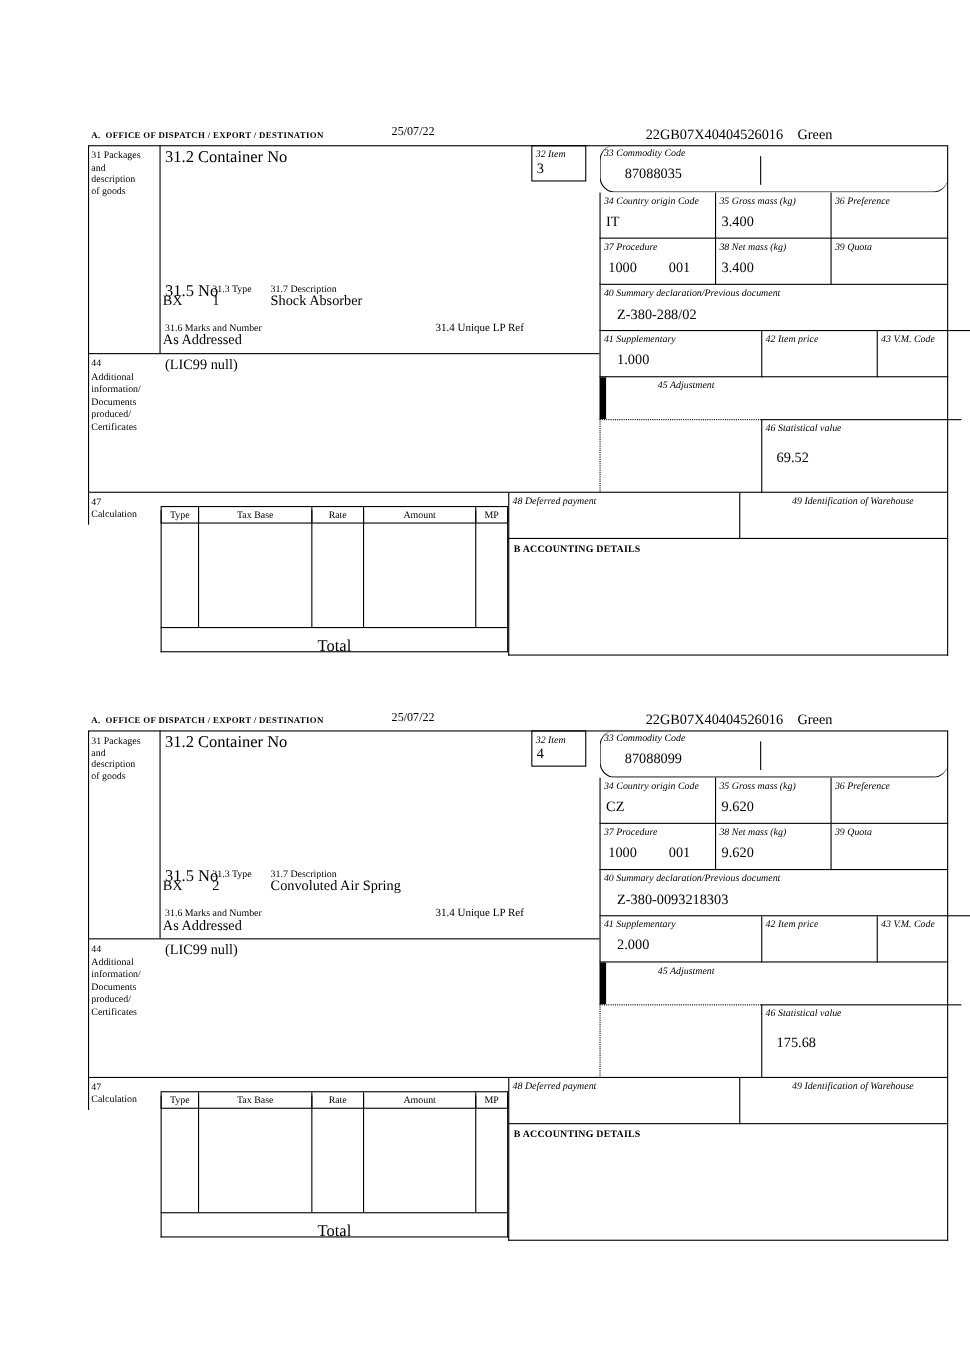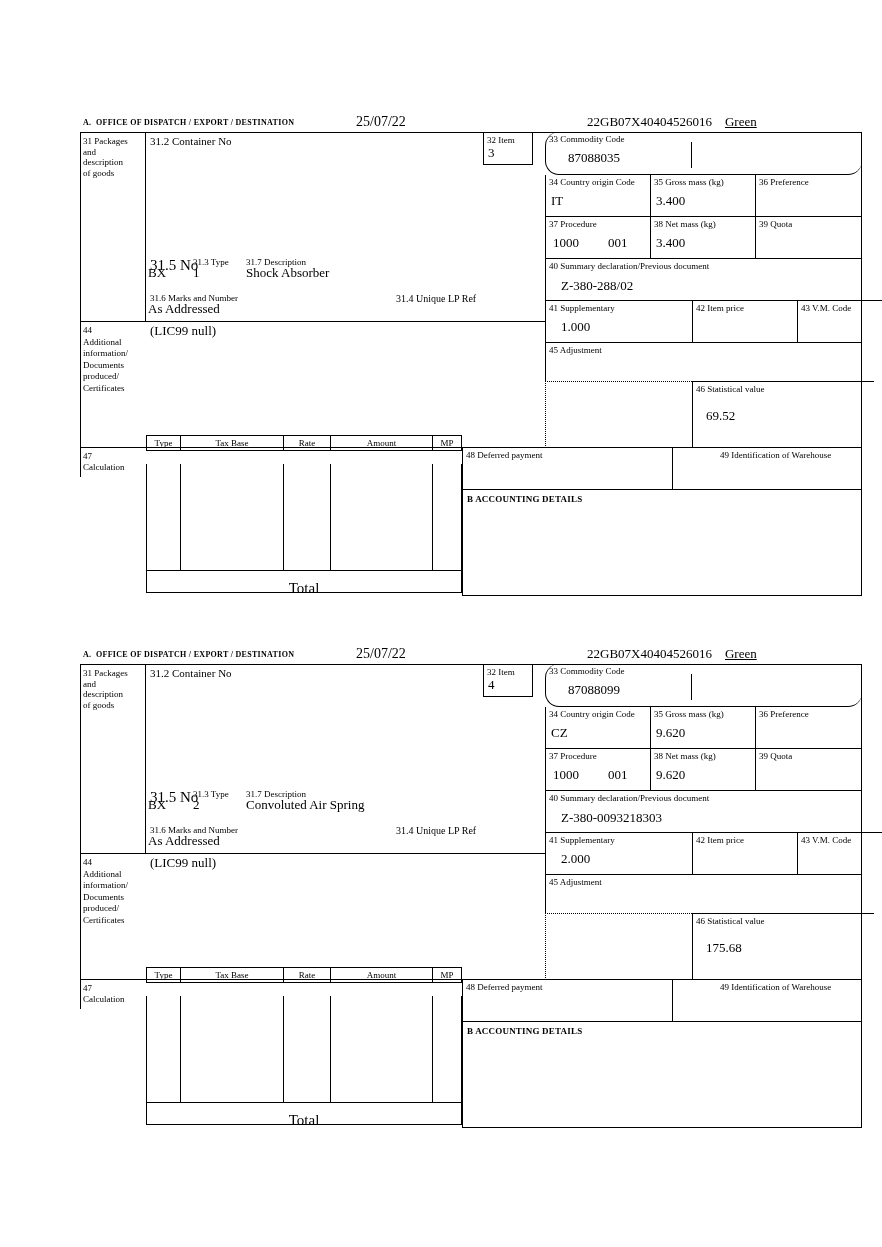--- a/index.html
+++ b/index.html
@@ -8,54 +8,54 @@
     position:relative; width:882px; height:1247px;
     font-family:"Liberation Serif","DejaVu Serif",serif; color:#000;
   }
   .block { position:absolute; left:0; width:882px; height:500px;margin-top:36px; }
   .b0 { top:78px; }
   .b1 { top:610px; }
   .abs { position:absolute; }
 
   
   .hdr-a { left:83px; top:4px; font-size:8px; font-weight:bold; letter-spacing:.3px; white-space:pre; }
-  .hdr-date { left:356px; top:0; font-size:14px; }
+  .hdr-date { left:356px; top:0; font-size:11px; }
   .hdr-ref { left:587px; top:0; font-size:13px; white-space:nowrap; }
-  .hdr-ref .status { margin-left:13px;text-decoration:underline; }
+  .hdr-ref .status { margin-left:13px; }
 
   
   .bx { position:absolute; }
-  .lbl { display:block; font-size:9px; line-height:10px; padding:2px 0 0 3px; white-space:nowrap; }
+  .lbl { display:block; font-size:9px; line-height:10px; padding:2px 0 0 3px; white-space:nowrap;font-style:italic; }
   .val { position:absolute; font-size:13px; line-height:14px; white-space:nowrap; }
 
   .m-box  { left:80px;  top:18px;  width:782px; height:316px; border:1px solid #000; }
   .col31  { left:80px;  top:18px;  width:66px;  height:189px; border-right:1px solid #000;
             font-size:9px; line-height:10.5px; padding:4px 2px 0 3px; }
-  .l312   { left:150px; top:21px;  font-size:11px; }
+  .l312   { left:150px; top:21px;  font-size:15px; }
   .b32    { left:483px; top:18px;  width:50px;  height:33px;  border:1px solid #000; }
   .v32    { left:4px;   top:13px; }
   .b33    { left:545px; top:18px;  width:317px; height:43px;  border-left:1px solid #000; border-bottom:1px solid #000;border-radius:14px; }
   .v33    { left:22px;  top:19px;text-align:right; }
   .tick   { position:absolute; left:145px; top:10px; width:1px; height:26px; background:#000; }
   .b34    { left:545px; top:61px;  width:105px; height:42px;  border-left:1px solid #000; border-bottom:1px solid #000; }
   .b35    { left:650px; top:61px;  width:105px; height:42px;  border-left:1px solid #000; border-bottom:1px solid #000; }
   .b36    { left:755px; top:61px;  width:107px; height:42px;  border-left:1px solid #000; border-bottom:1px solid #000; }
   .b37    { left:545px; top:103px; width:105px; height:42px;  border-left:1px solid #000; border-bottom:1px solid #000; }
   .b38    { left:650px; top:103px; width:105px; height:42px;  border-left:1px solid #000; border-bottom:1px solid #000; }
   .b39    { left:755px; top:103px; width:107px; height:42px;  border-left:1px solid #000; border-bottom:1px solid #000; }
   .vcell  { left:5px; top:19px; }
   .v37a   { left:7px;  top:19px; }
   .v37b   { left:62px; top:19px; }
   .b40    { left:545px; top:145px; width:380px; height:42px;  border-left:1px solid #000; border-bottom:1px solid #000; }
   .v40    { left:15px; top:20px; }
   .b41    { left:545px; top:187px; width:147px; height:42px;  border-left:1px solid #000; border-bottom:1px solid #000; }
   .v41    { left:15px; top:19px; }
   .b42    { left:692px; top:187px; width:105px; height:42px;  border-left:1px solid #000; border-bottom:1px solid #000; }
   .b43    { left:797px; top:187px; width:65px;  height:42px;  border-left:1px solid #000; border-bottom:1px solid #000; }
-  .b45    { left:545px; top:229px; width:258px; height:38px;  border-left:1px solid #000000; }
+  .b45    { left:545px; top:229px; width:258px; height:38px;  border-left:6px solid #000000;padding-left:44px; }
   .dh     { left:545px; top:267px; width:147px; height:0;     border-top:1px dotted #000; }
   .dv     { left:545px; top:267px; width:0;     height:67px;  border-left:1px dotted #000; }
   .b46    { left:692px; top:267px; width:182px; height:67px;  border-left:1px solid #000; border-top:1px solid #000; }
   .v46    { left:13px; top:27px; }
 
   
   .l315 { left:150px; top:143px; font-size:15px; }
   .l313 { left:193px; top:143px; font-size:9px; }
   .l317 { left:246px; top:143px; font-size:9px; }
   .vno   { left:148px; top:152px; }
@@ -64,21 +64,21 @@
   .l316 { left:150px; top:179px; font-size:9px; }
   .l314 { left:396px; top:179px; font-size:10px; }
   .vmarks { left:148px; top:188px; }
   .sep  { left:80px; top:207px; width:465px; height:0; border-top:1px solid #000; }
   .l44  { left:83px; top:211px; font-size:9px; line-height:11.5px; }
   .vadd { left:150px; top:210px; }
 
   
   .l47   { left:83px; top:337px; font-size:9px; line-height:11px; }
   .edge47{ left:80px; top:334px; width:0; height:29px; border-left:1px solid #000; }
-  .th    { left:146px; top:321px; width:316px; height:16px; border:1px solid #000; display:flex; }
+  .th    { left:146px; top:346px; width:316px; height:16px; border:1px solid #000; display:flex; }
   .th > div { border-right:1px solid #000; font-size:9px; display:flex; align-items:center; justify-content:center; }
   .tb    { left:146px; top:350px; width:316px; height:107px; border-left:1px solid #000; border-right:1px solid #000; border-bottom:1px solid #000; display:flex; }
   .tb > div { border-right:1px solid #000; }
   .c1 { width:34px; } .c2 { width:103px; } .c3 { width:47px; } .c4 { width:102px; } .c5 { flex:1; border-right:none !important; }
   .tt    { left:146px; top:457px; width:316px; height:22px; border-left:1px solid #000; border-right:1px solid #000; border-bottom:1px solid #000;
            text-align:center; font-size:15px; padding-top:9px; }
   .b48   { left:462px; top:334px; width:210px; height:42px; border-left:1px solid #000; border-bottom:1px solid #000; }
   .b49   { left:672px; top:334px; width:190px; height:42px; border-left:1px solid #000; border-right:1px solid #000; border-bottom:1px solid #000;padding-left:44px; }
   .bB    { left:462px; top:376px; width:400px; height:106px; border-left:1px solid #000; border-right:1px solid #000; border-bottom:1px solid #000; }
   .bB .cap { font-weight:bold; font-size:9px; padding:4px 0 0 4px; letter-spacing:.2px; }

